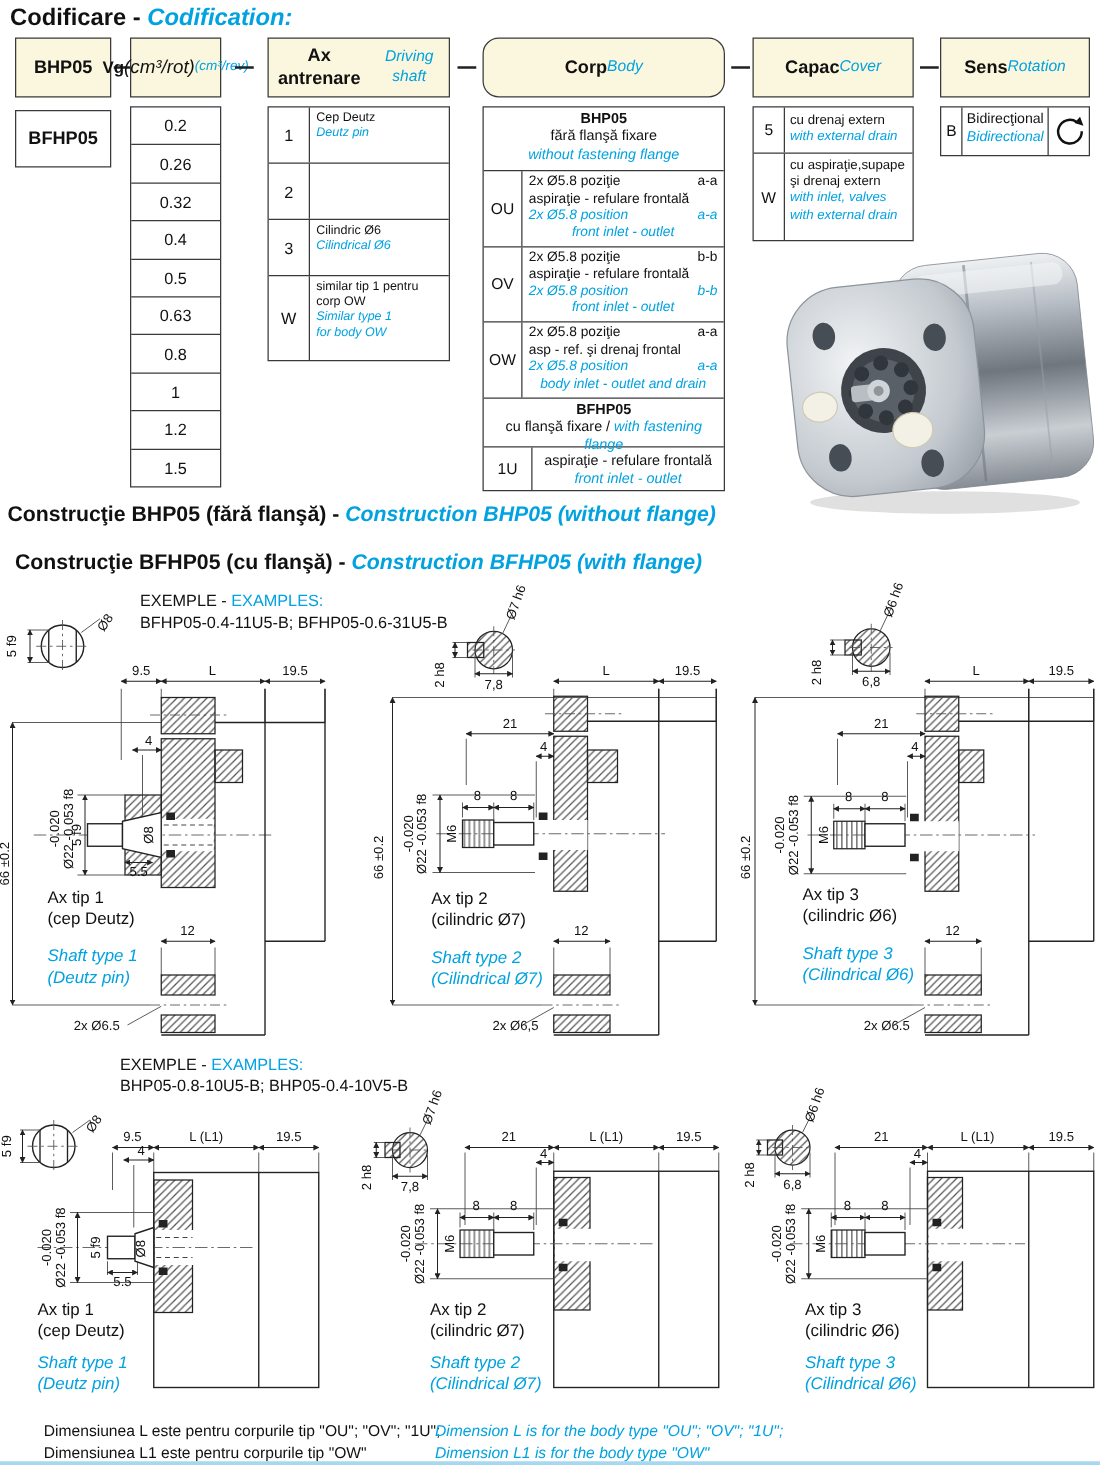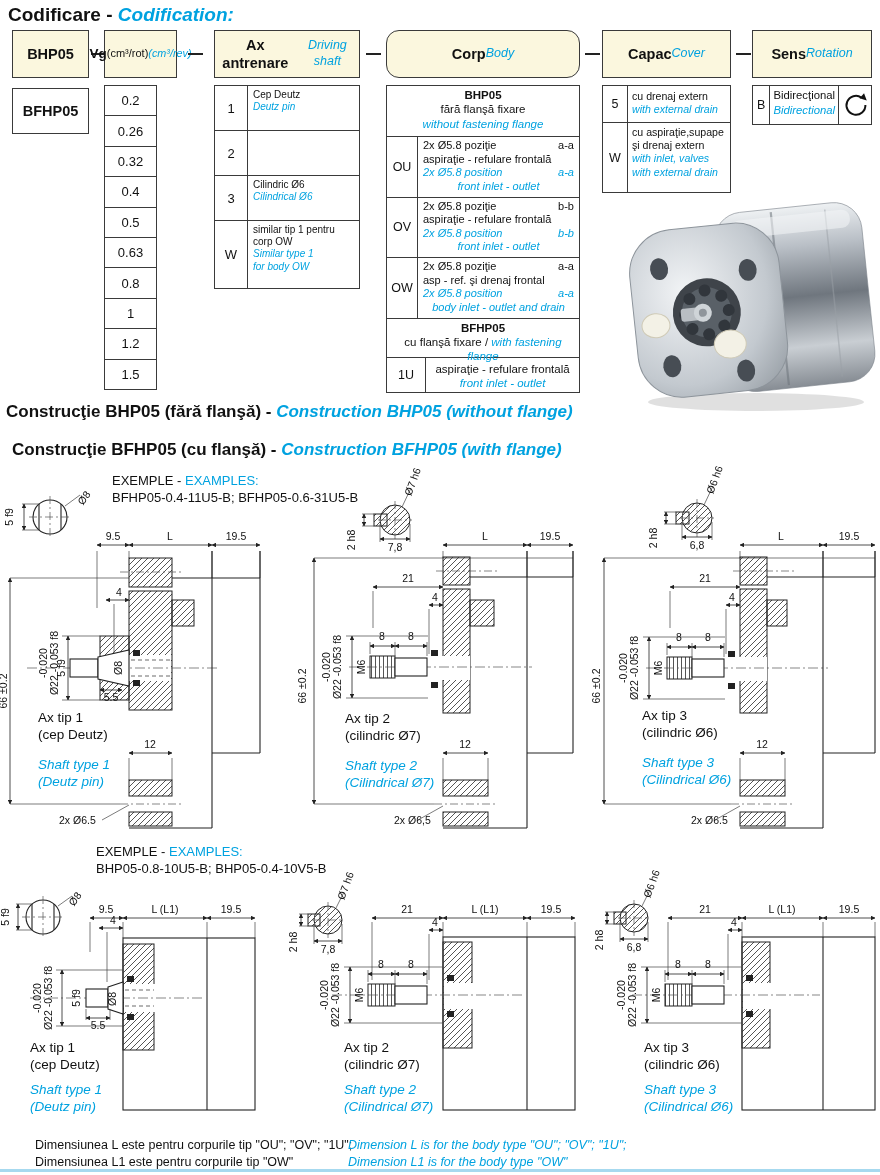--- a/index.html
+++ b/index.html
@@ -78,24 +78,24 @@
 
   <div class="hdrbox" style="left:12px;top:30px;width:77px;height:48px;">
     <div class="ti">BHP05</div>
   </div>
   <div class="box" style="left:12px;top:88px;width:77px;height:46px;display:flex;align-items:center;justify-content:center;font-weight:bold;font-size:14.5px;">BFHP05</div>
 
   <div class="dash" style="left:91px;"></div>
 
   <div class="hdrbox" style="left:104px;top:30px;width:73px;height:48px;">
     <div class="ti" style="font-size:13.5px;">Vg</div>
-    <div class="su" style="font-size:11px;">(cm³/rot)</div>
+    <div class="su" style="font-size:15px;font-style:italic;">(cm³/rot)</div>
     <div class="su blue i" style="font-size:10.8px;">(cm³/rev)</div>
   </div>
-  <div class="box stack" style="left:104px;top:85px;width:53px;height:305px;">
+  <div class="box stack" style="left:104px;top:85px;width:73px;height:305px;">
     <div class="vgrow">0.2</div>
     <div class="vgrow">0.26</div>
     <div class="vgrow">0.32</div>
     <div class="vgrow">0.4</div>
     <div class="vgrow">0.5</div>
     <div class="vgrow">0.63</div>
     <div class="vgrow">0.8</div>
     <div class="vgrow">1</div>
     <div class="vgrow">1.2</div>
     <div class="vgrow">1.5</div>

